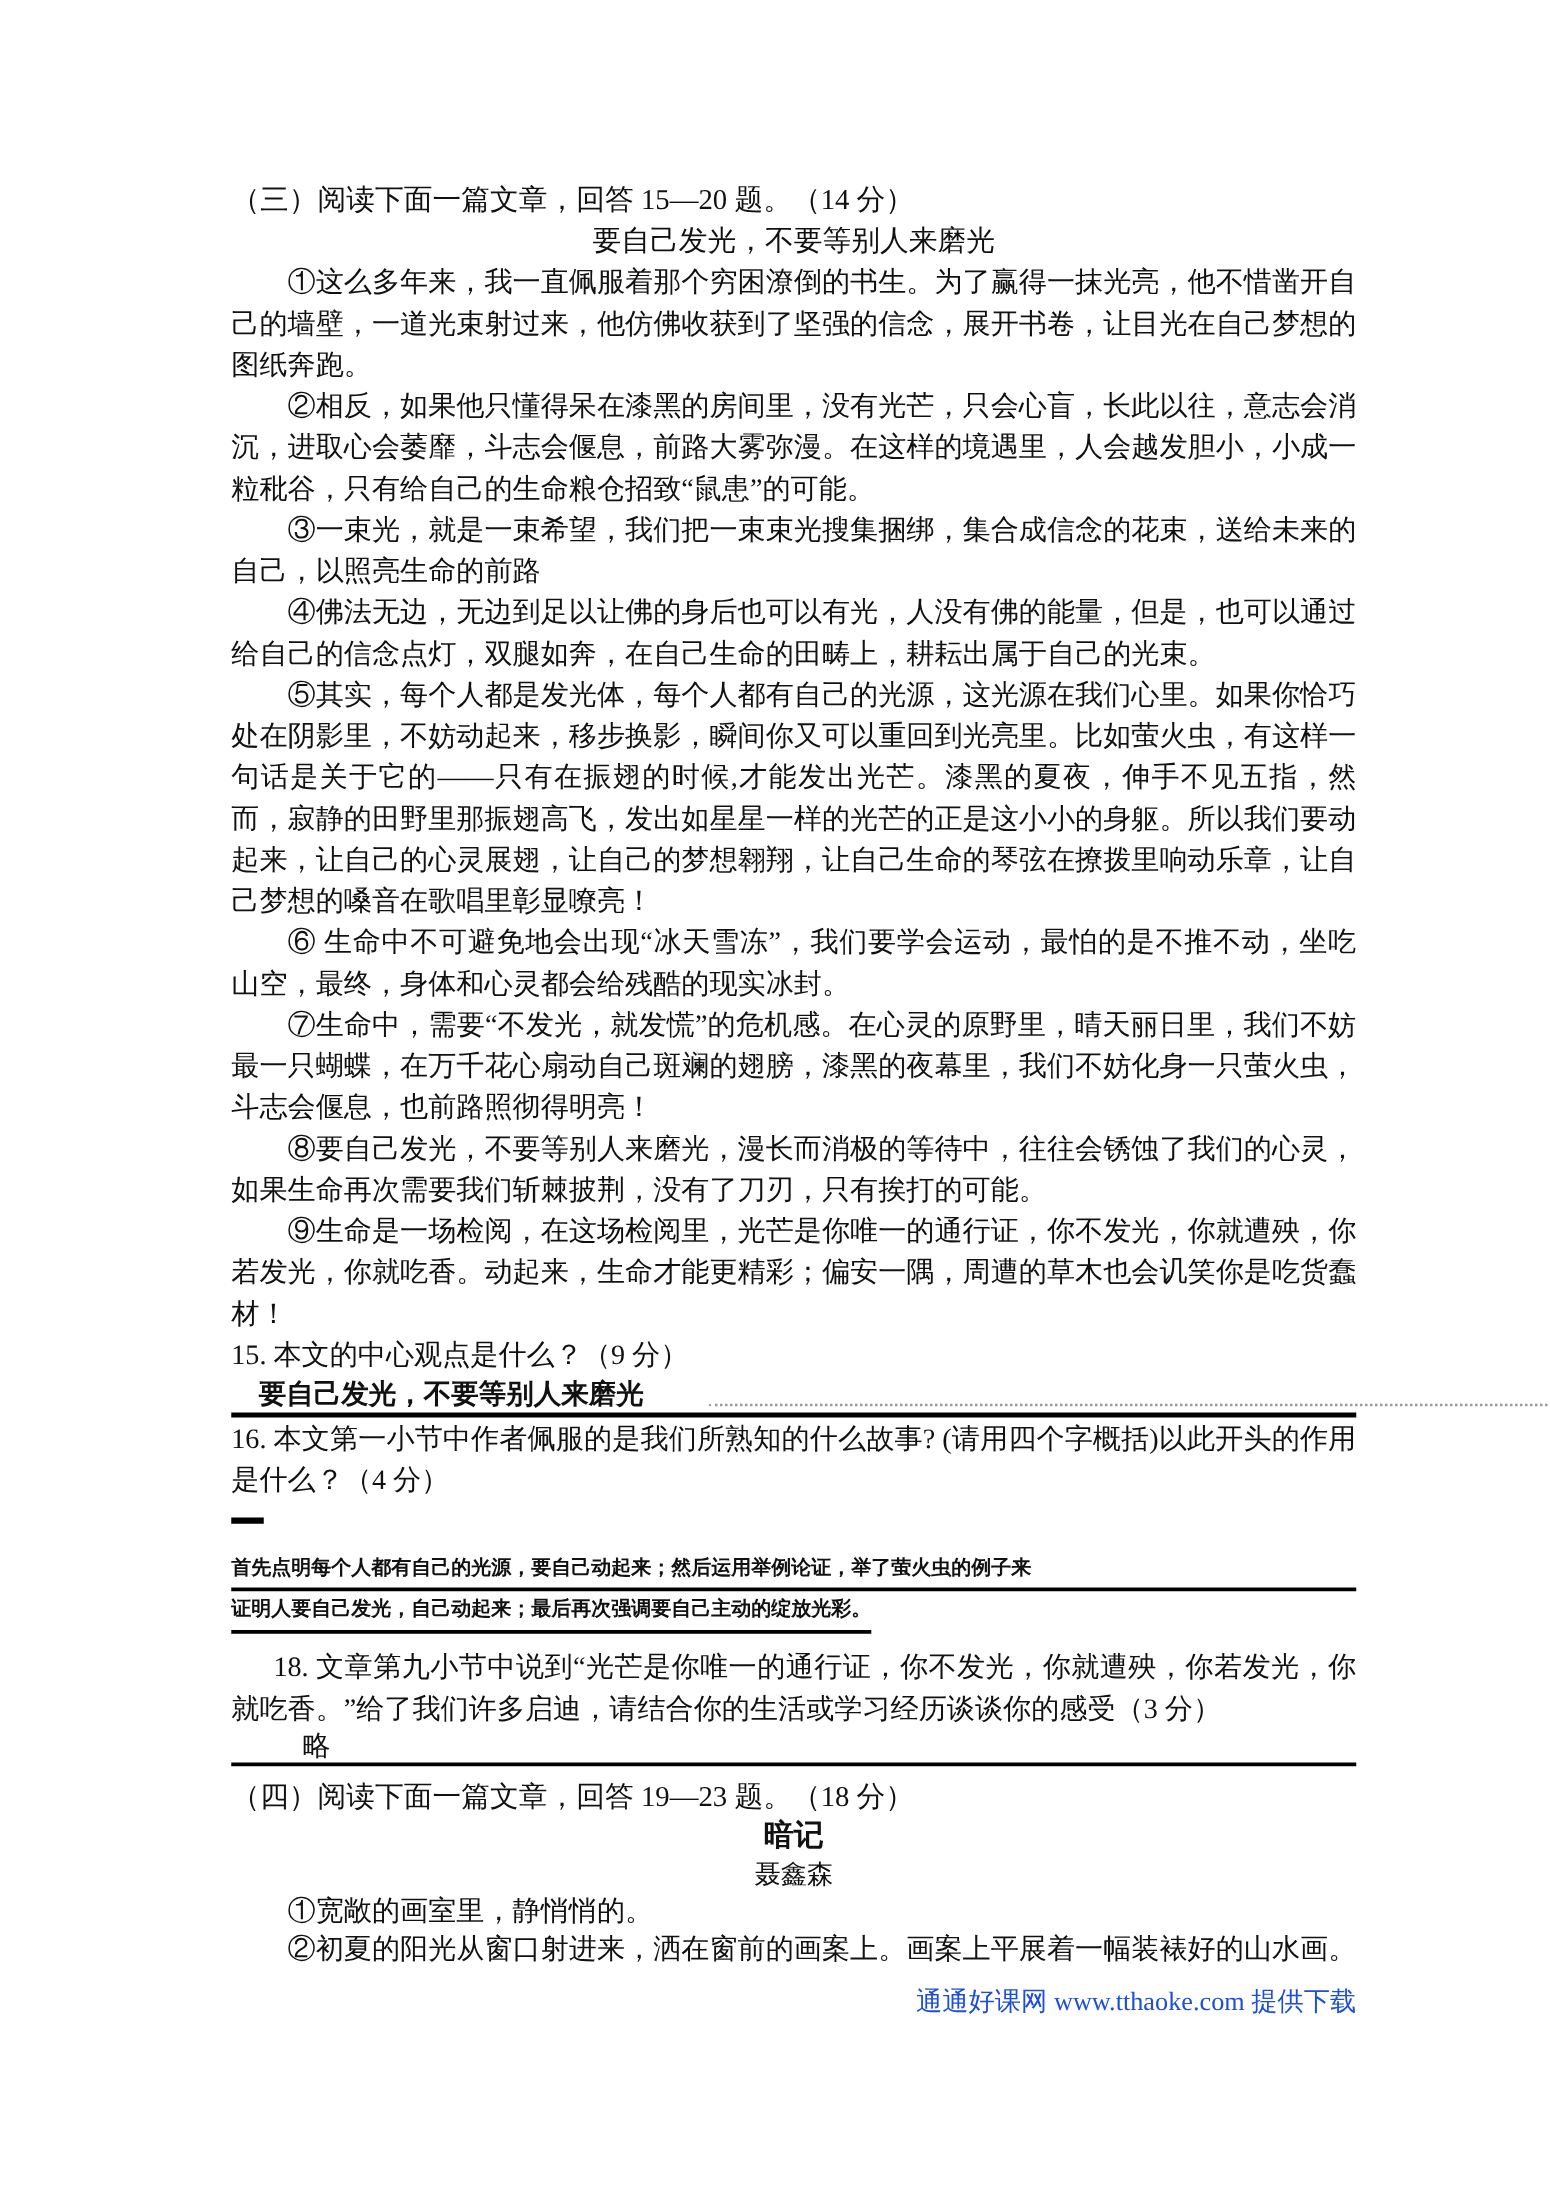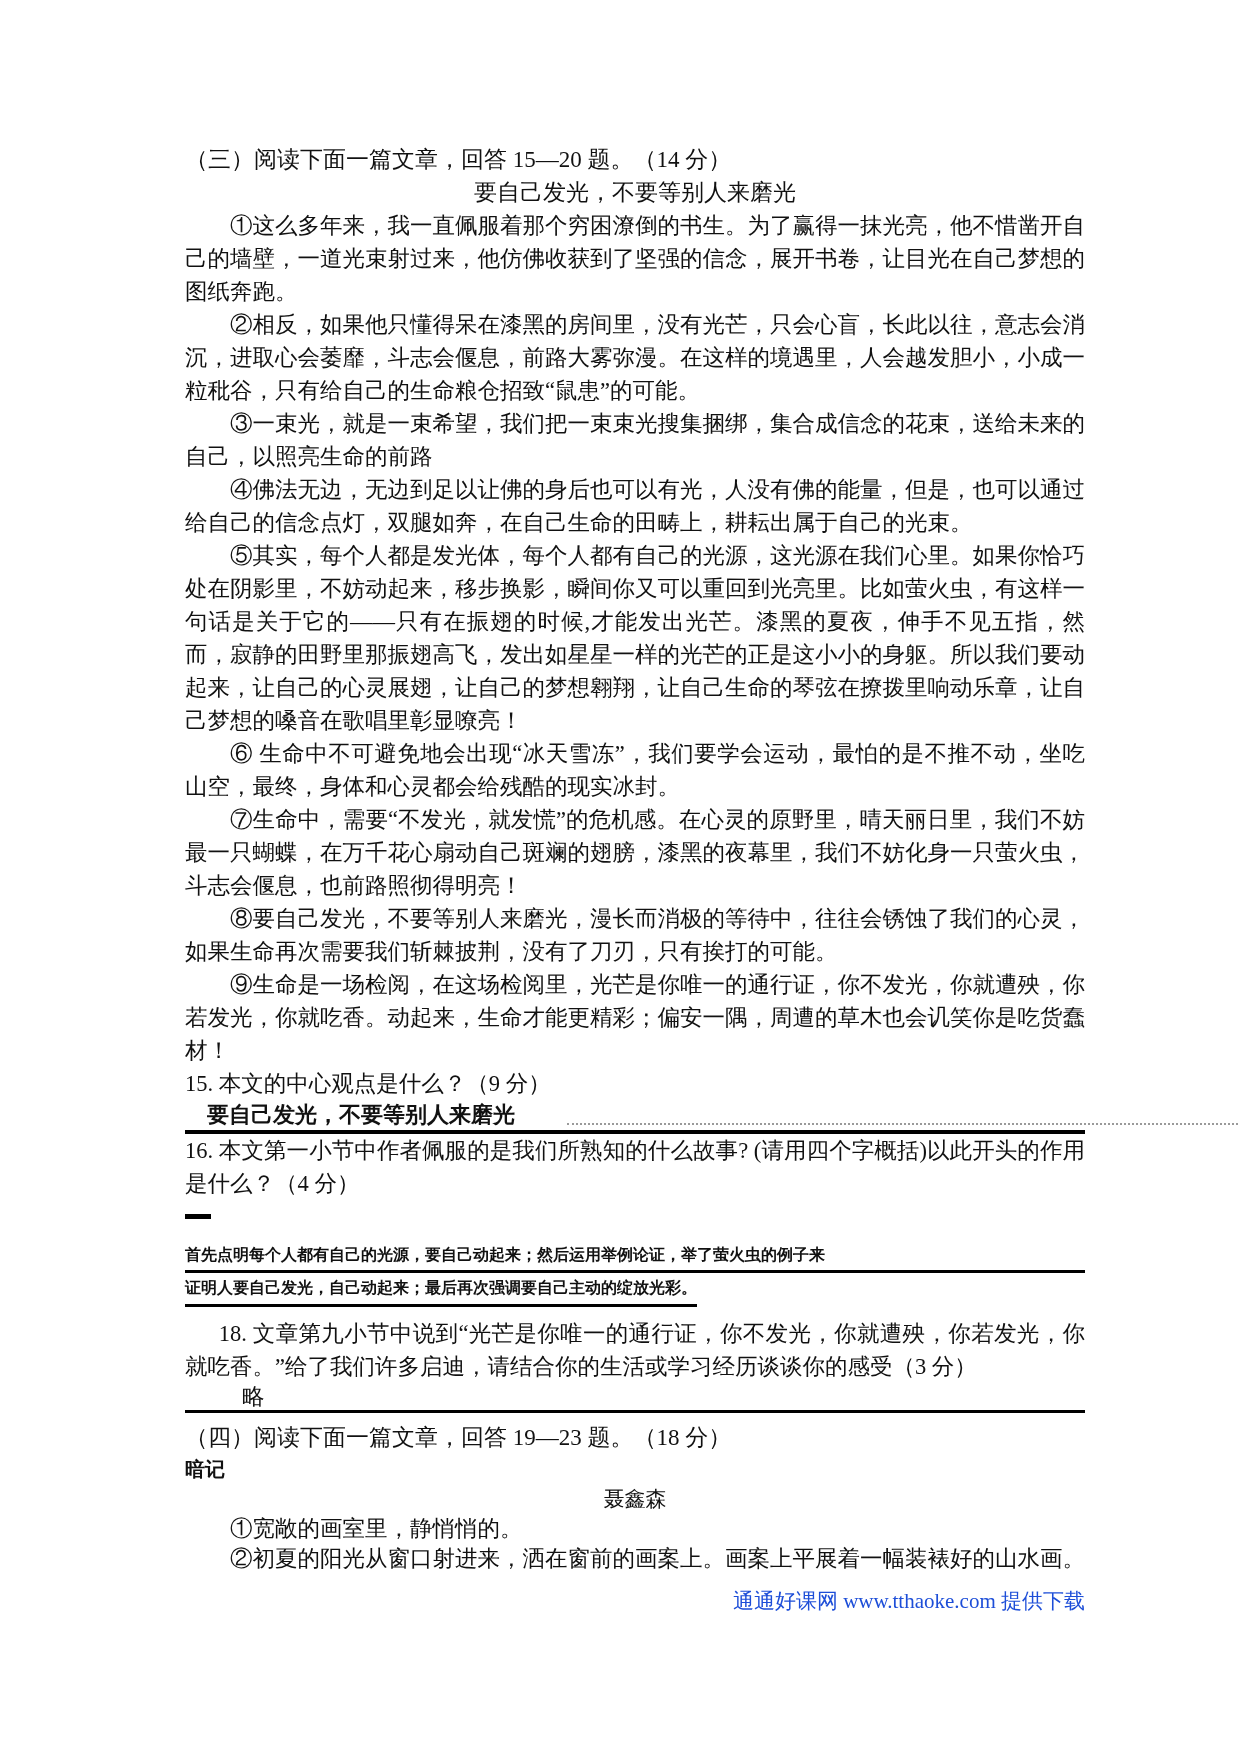--- a/index.html
+++ b/index.html
@@ -69,39 +69,40 @@
   }
   .answer-line {
     height: 30px;
     border-bottom: 3px solid #000;
     font-family: "Liberation Sans", "DejaVu Sans", sans-serif;
     font-weight: bold;
     font-size: 16px;
     line-height: 30px;
     white-space: nowrap;
   }
-  .answer-line.partial { border-bottom: none; height: 44px; }
+  .answer-line.partial { border-bottom: none; height: 44px; font-family: Liberation Mono, monospace; }
   .answer-line.partial .inline-underline {
     display: inline-block;
     border-bottom: 3px solid #000;
     padding-bottom: 1px;
   }
   .lue-row {
     height: 27px;
     border-bottom: 3px solid #000;
     font-size: 22.5px;
     line-height: 27px;
   }
   .lue-row .lue-text { padding-left: 57px; }
   .gap8 { height: 8px; }
   .s4-title {
     font-family: "Liberation Sans", "DejaVu Sans", sans-serif;
     font-weight: bold;
-    font-size: 20px;
+    font-size: 24px;
     line-height: 30px;
+    text-align: center;
   }
   .s4-author {
     font-size: 21px;
     line-height: 30px;
     text-align: center;
   }
   .s4-para {
     margin: 0;
     font-size: 22.5px;
     line-height: 30px;

